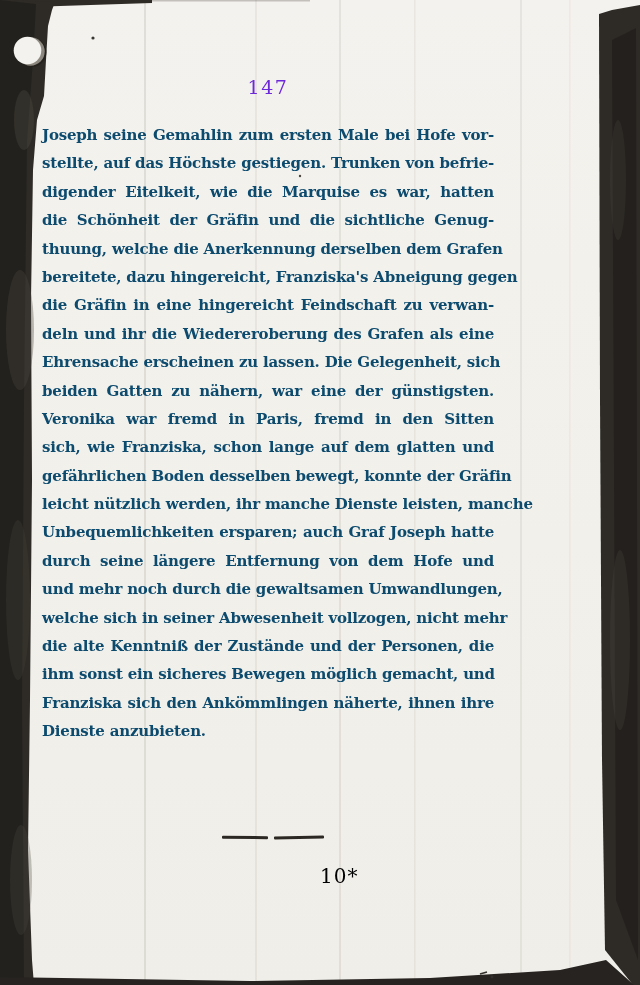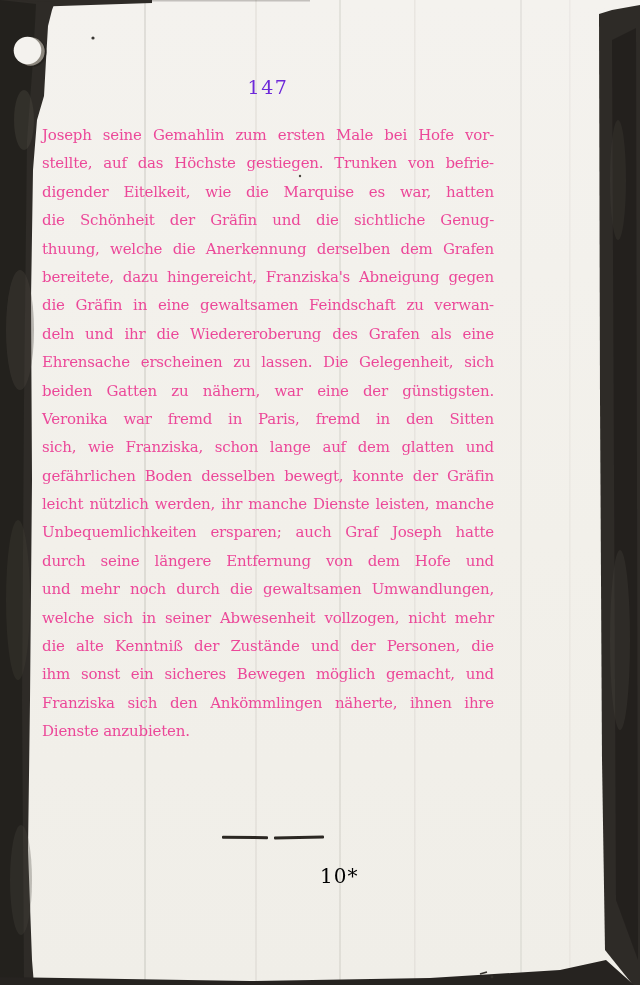--- a/index.html
+++ b/index.html
@@ -8,21 +8,21 @@
     background:linear-gradient(180deg,#f4f2ee 0%,#f2f0ea 55%,#f0eee8 100%);
     font-family:"DejaVu Serif", serif;
   }
   .scan-overlay{position:absolute;left:0;top:0;width:640px;height:985px;pointer-events:none;}
   .page-number{
     position:absolute;left:42px;top:76px;width:452px;text-align:center;
     font-size:19px;letter-spacing:1.5px;color:#6d28d9;font-weight:400;
   }
   .textblock{
     position:absolute;left:42px;top:121px;width:452px;
-    font-size:15px;line-height:28.4px;font-weight:400;color:#ec4899;
+    font-size:15px;line-height:28.4px;font-weight:700;color:#0c4a6e;
     letter-spacing:-0.2px;
   }
   .line{height:28.4px;text-align:justify;text-align-last:justify;white-space:nowrap;}
   .line.flush{text-align:left;text-align-last:left;}
   .divider{position:absolute;left:222px;top:836px;display:flex;gap:6px;align-items:center;}
   .divider .dash{height:2.5px;background:#2b2722;border-radius:1px;}
   .divider .dash.d1{width:46px;transform:rotate(0.4deg);}
   .divider .dash.d2{width:50px;transform:rotate(-1.4deg);}
   .signature{
     position:absolute;left:320px;top:864px;
@@ -77,21 +77,21 @@
 <div class="page-number">147</div>
 
 <div class="textblock">
   <div>
       <div class="line">Joseph seine Gemahlin zum ersten Male bei Hofe vor-</div>
       <div class="line">stellte, auf das Höchste gestiegen. Trunken von befrie-</div>
       <div class="line">digender Eitelkeit, wie die Marquise es war, hatten</div>
       <div class="line">die Schönheit der Gräfin und die sichtliche Genug-</div>
       <div class="line">thuung, welche die Anerkennung derselben dem Grafen</div>
       <div class="line">bereitete, dazu hingereicht, Franziska's Abneigung gegen</div>
-      <div class="line">die Gräfin in eine gewaltsamen Feindschaft zu verwan-</div>
+      <div class="line">die Gräfin in eine hingereicht Feindschaft zu verwan-</div>
       <div class="line">deln und ihr die Wiedereroberung des Grafen als eine</div>
       <div class="line">Ehrensache erscheinen zu lassen. Die Gelegenheit, sich</div>
       <div class="line">beiden Gatten zu nähern, war eine der günstigsten.</div>
       <div class="line">Veronika war fremd in Paris, fremd in den Sitten</div>
       <div class="line">sich, wie Franziska, schon lange auf dem glatten und</div>
       <div class="line">gefährlichen Boden desselben bewegt, konnte der Gräfin</div>
       <div class="line">leicht nützlich werden, ihr manche Dienste leisten, manche</div>
       <div class="line">Unbequemlichkeiten ersparen; auch Graf Joseph hatte</div>
       <div class="line">durch seine längere Entfernung von dem Hofe und</div>
       <div class="line">und mehr noch durch die gewaltsamen Umwandlungen,</div>

